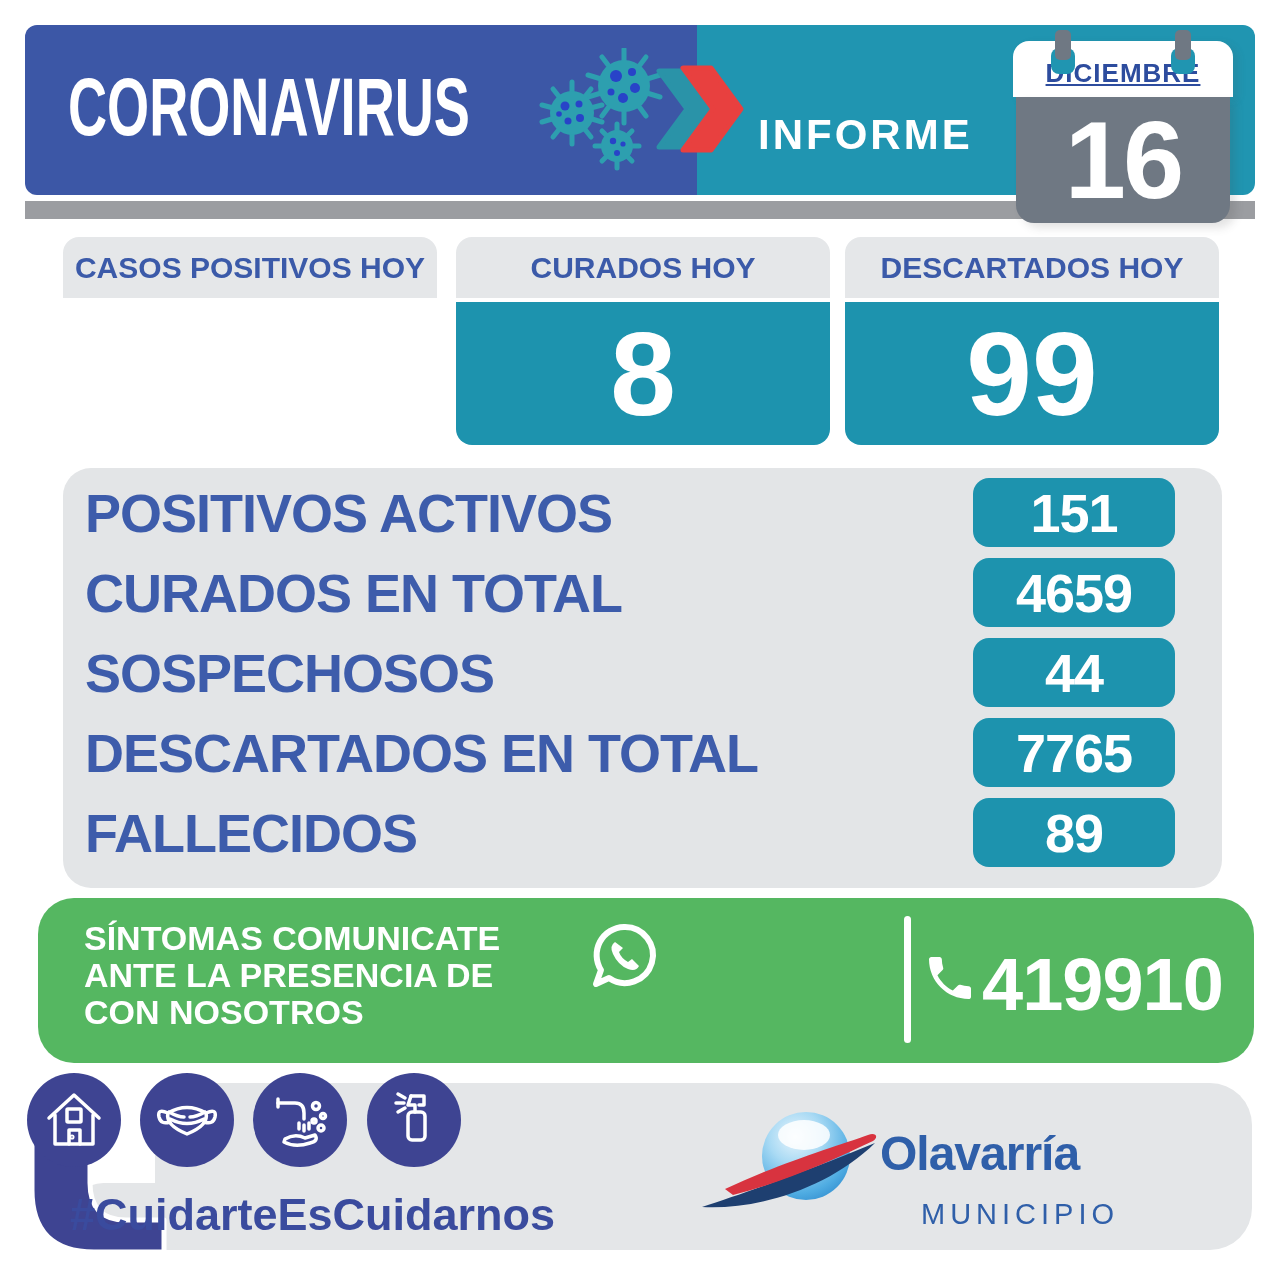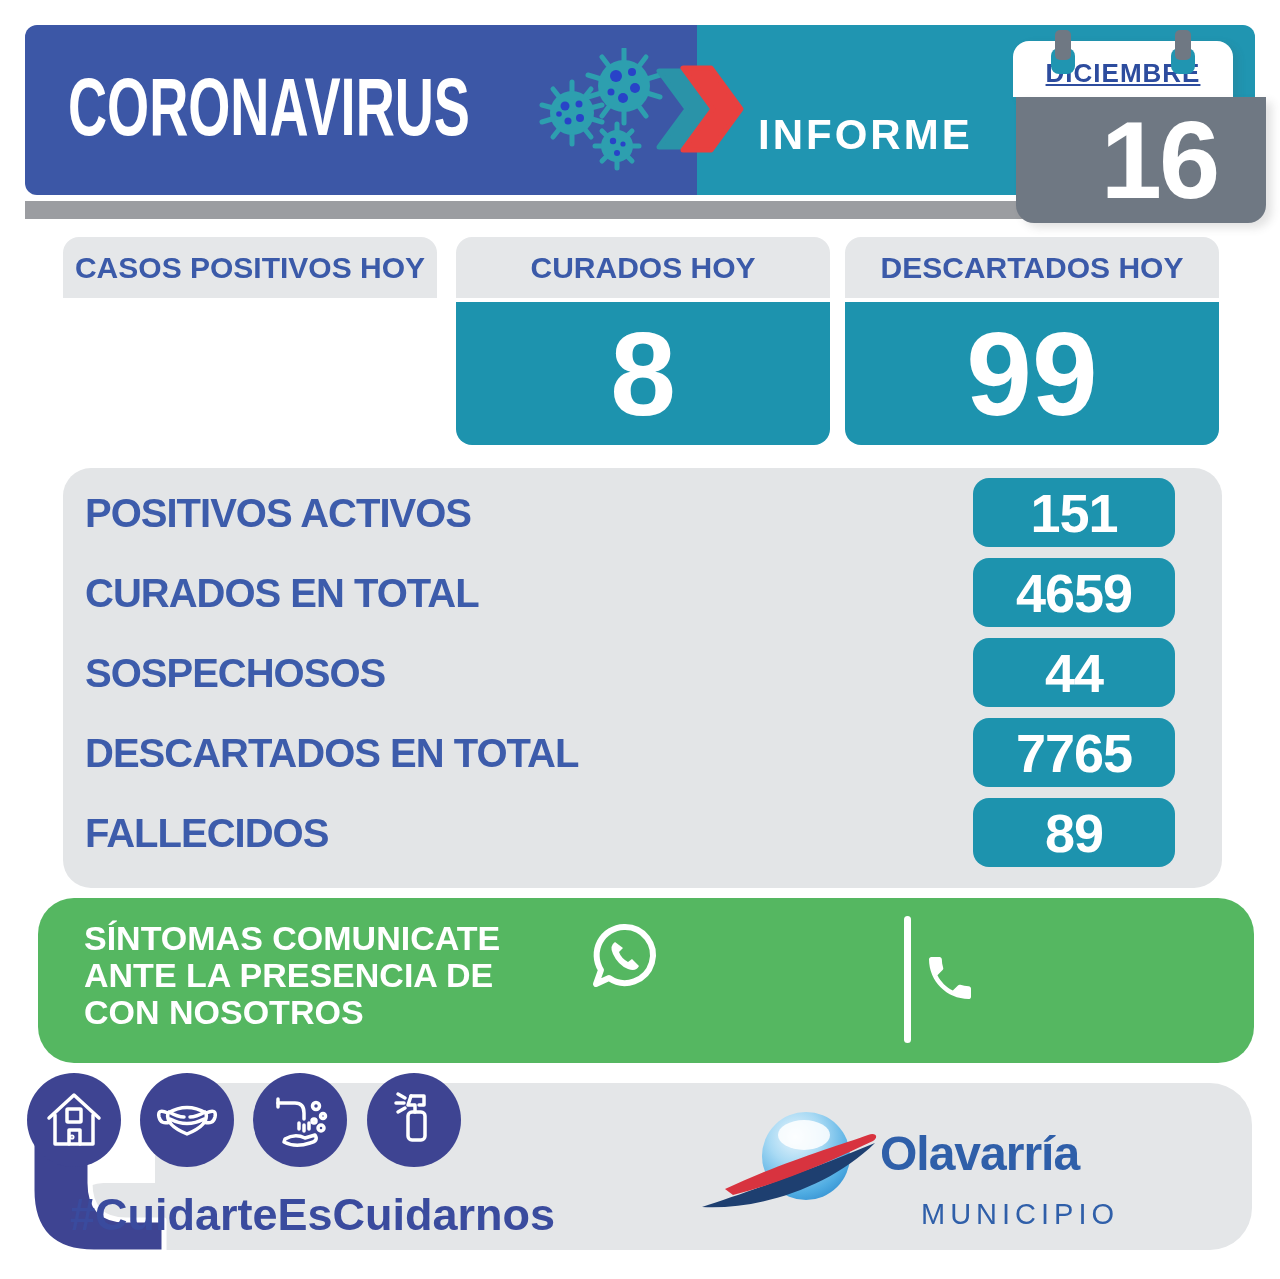--- a/index.html
+++ b/index.html
@@ -13,37 +13,37 @@
   .coronavirus{left:68px;top:60px;color:#fff;font-size:82px;font-weight:900;letter-spacing:0;
                transform:scaleX(0.66);transform-origin:left top;white-space:nowrap;}
   .informe{left:758px;top:111px;color:#fff;font-size:42px;font-weight:800;letter-spacing:3px;text-align:right;}
   .graybar{left:25px;top:201px;width:1230px;height:18px;background:#9B9DA1;}
 
   
   .cal-top{left:1013px;top:41px;width:220px;height:56px;background:#fff;border-radius:16px 16px 0 0;
            display:flex;align-items:flex-end;justify-content:center;box-shadow:5px 3px 8px rgba(70,70,70,.12);}
   .cal-month{color:#2D4C9E;font-size:26px;font-weight:800;letter-spacing:1px;padding-bottom:8px;text-decoration:underline;}
   .cal-body{left:1016px;top:97px;width:214px;height:126px;background:#6F7883;border-radius:0 0 18px 18px;
-            display:flex;align-items:center;justify-content:center;box-shadow:6px 5px 8px rgba(70,70,70,.15);padding-left:36px;}
+            display:flex;align-items:center;justify-content:center;box-shadow:6px 5px 8px rgba(70,70,70,.15);}
   .cal-day{color:#fff;font-size:110px;font-weight:800;letter-spacing:-3px;line-height:1;}
   .cal-slot{width:24px;height:26px;background:#2095B1;border-radius:8px;top:48px;}
   .cal-peg{width:16px;height:30px;background:#6F7883;border-radius:5px;top:30px;}
 
   
   .card{top:237px;width:374px;height:208px;}
   .card-head{height:61px;background:#E5E7E9;border-radius:16px 16px 0 0;display:flex;align-items:center;
              justify-content:center;color:#3B5AA9;font-size:30px;font-weight:800;}
   .card-body{margin-top:4px;height:143px;background:#1D93AE;border-radius:0 0 16px 16px;display:flex;
              align-items:center;justify-content:center;color:#fff;font-size:118px;font-weight:800;}
 
   
   .stats-panel{left:63px;top:468px;width:1159px;height:420px;background:#E3E5E7;border-radius:28px;}
   .stat-row{position:absolute;left:0;width:100%;height:69px;}
   .stat-label{position:absolute;left:22px;top:50%;transform:translateY(-50%);color:#3D5CAB;
-              font-size:40px;font-weight:800;white-space:nowrap;letter-spacing:-1px;}
+              font-size:54px;font-weight:800;white-space:nowrap;letter-spacing:-1px;}
   .stat-pill{position:absolute;left:910px;top:0;width:202px;height:69px;background:#1D93AE;border-radius:16px;
              display:flex;align-items:center;justify-content:center;color:#fff;font-size:54px;font-weight:800;letter-spacing:-1px;}
 
   
   .green-banner{left:38px;top:898px;width:1216px;height:165px;background:#55B761;border-radius:36px;}
   .gb-text{position:absolute;left:46px;top:22px;color:#fff;font-size:34px;font-weight:800;line-height:37px;white-space:nowrap;}
   .wa-icon{position:absolute;left:550px;top:22px;}
   .wa-num{position:absolute;left:520px;top:14px;width:326px;text-align:right;color:#fff;
           font-size:78px;font-weight:800;line-height:65px;letter-spacing:-1px;}
   .gb-divider{position:absolute;left:866px;top:18px;width:7px;height:127px;background:#fff;border-radius:4px;}
@@ -184,20 +184,21 @@
       <div>CON NOSOTROS</div>
     </div>
     <svg class="wa-icon" width="72" height="72" viewBox="0 0 72 72">
       <path d="M36 7 a28 28 0 1 1 -15 51 L8 64 l5 -14 A28 28 0 0 1 36 7 Z" fill="none" stroke="#fff" stroke-width="6" stroke-linejoin="round"></path>
       <path d="M27 22 q-6 4 -2 12 q5 11 15 15 q8 3 11 -3 l-7 -7 -4 3 q-7 -4 -9 -10 l4 -4 z" fill="#fff"></path>
     </svg>
     <div class="gb-divider"></div>
     <svg class="ph-icon" width="56" height="56" viewBox="0 0 24 24">
       <path fill="#fff" d="M6.62 10.79c1.44 2.83 3.76 5.14 6.59 6.59l2.2-2.2c.27-.27.67-.36 1.02-.24 1.12.37 2.33.57 3.57.57.55 0 1 .45 1 1V20c0 .55-.45 1-1 1-9.39 0-17-7.61-17-17 0-.55.45-1 1-1h3.5c.55 0 1 .45 1 1 0 1.25.2 2.45.57 3.57.11.35.03.74-.25 1.02l-2.2 2.2z"></path>
     </svg>
+    <div class="ph-num">419910</div>
   </div>
 
   <div class="abs hashtag-rect"></div>
   <div class="abs bottom-panel"></div>
 
   <svg class="abs" style="left:26px;top:1128px;" width="160" height="132" viewBox="0 0 160 132">
     <path d="M6,2 L64,2 L64,55 Q64,92 100,92 L138,92 L138,124 L68,124 Q6,124 6,62 Z" fill="#3E4492" stroke="#fff" stroke-width="5" stroke-linejoin="round"></path>
   </svg>
 
   <div class="abs pv-circle" style="left:27px;">

